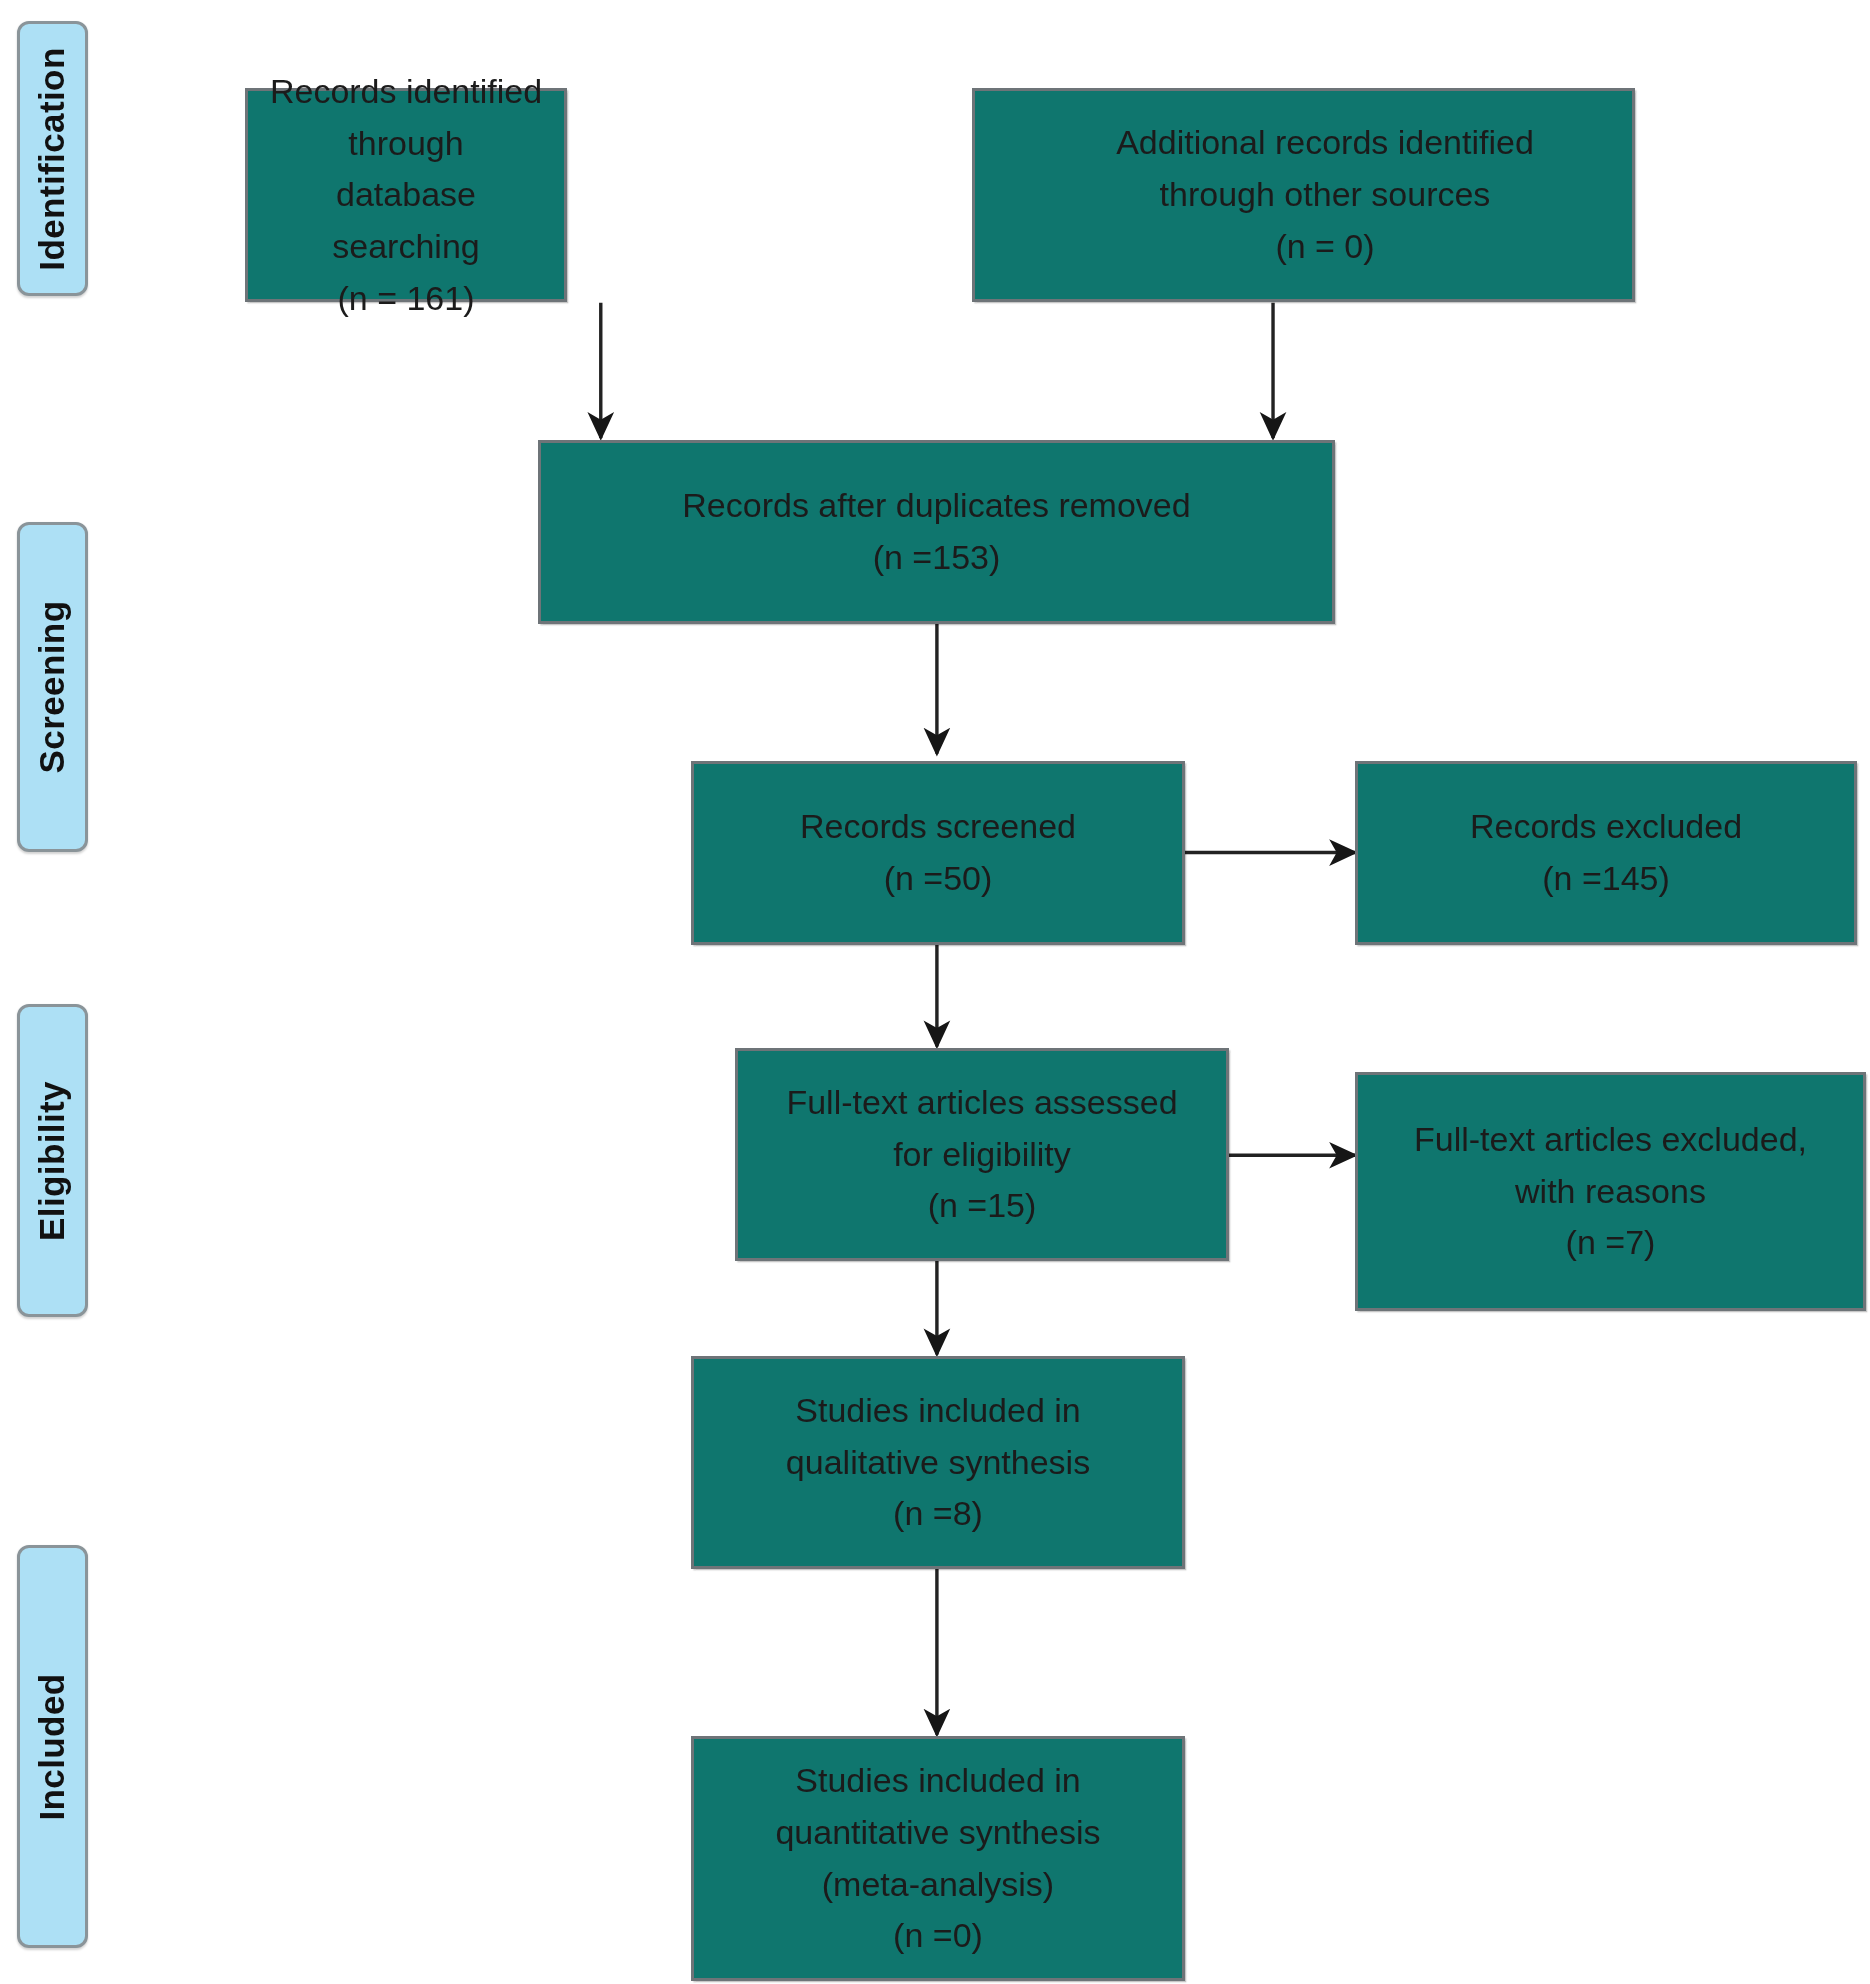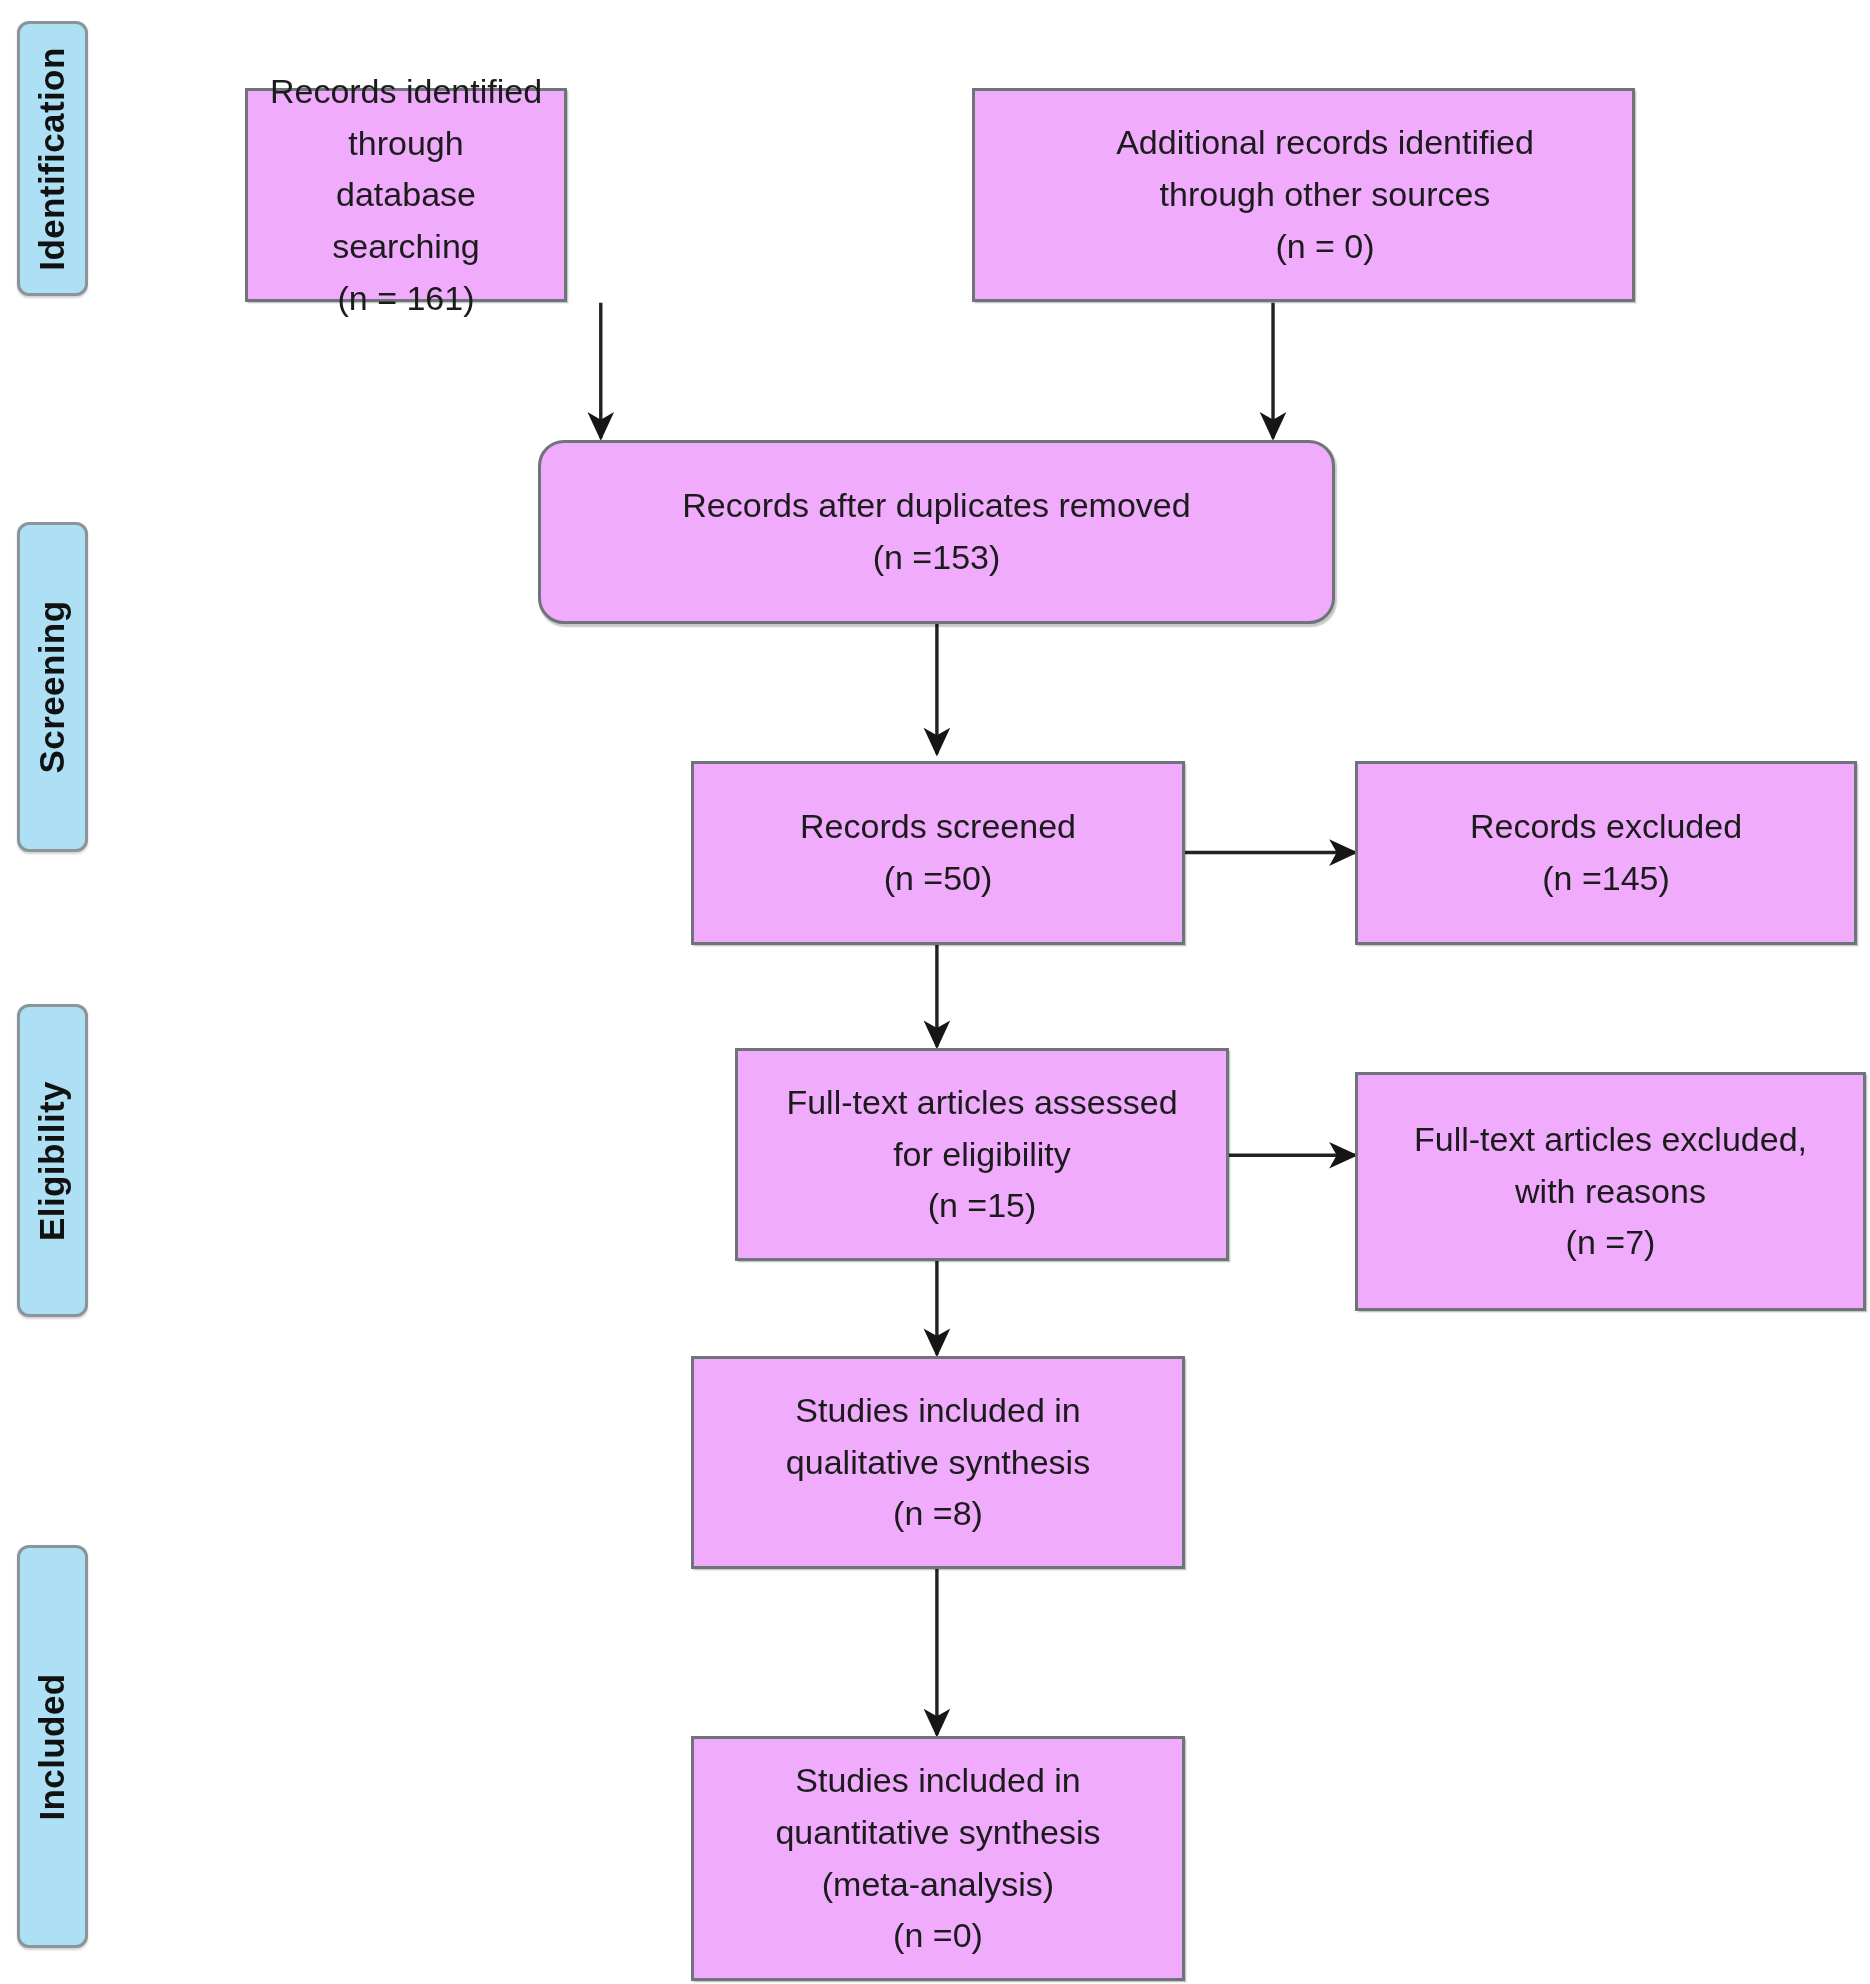--- a/index.html
+++ b/index.html
@@ -38,21 +38,21 @@
     white-space: nowrap;
     font-size: 35px;
     font-weight: bold;
     color: #111111;
     letter-spacing: 0.4px;
   }
 
   
   .flow-box {
     position: absolute;
-    background: #f0abfc;
+    background: #0f766e;
     border: 3px solid #6E7478;
     box-sizing: border-box;
     box-shadow: 1.5px 2.3px 1.5px rgba(0,0,0,0.22);
     display: flex;
     align-items: center;
     justify-content: center;
     text-align: center;
   }
   .flow-box .box-text {
     font-size: 34px;
@@ -122,21 +122,21 @@
 database searching
 (n = 161)</span>
   </div>
 
   <div class="flow-box" style="left:972px; top:88px; width:663px; height:214px;padding-left:43px;">
     <span class="box-text">Additional records identified
 through other sources
 (n = 0)</span>
   </div>
 
-  <div class="flow-box" style="left:538px; top:440px; width:797px; height:184px;border-radius:26px;">
+  <div class="flow-box" style="left:538px; top:440px; width:797px; height:184px;">
     <span class="box-text">Records after duplicates removed
 (n =153)</span>
   </div>
 
   <div class="flow-box" style="left:691px; top:761px; width:494px; height:184px;">
     <span class="box-text">Records screened
 (n =50)</span>
   </div>
 
   <div class="flow-box" style="left:1355px; top:761px; width:502px; height:184px;">

